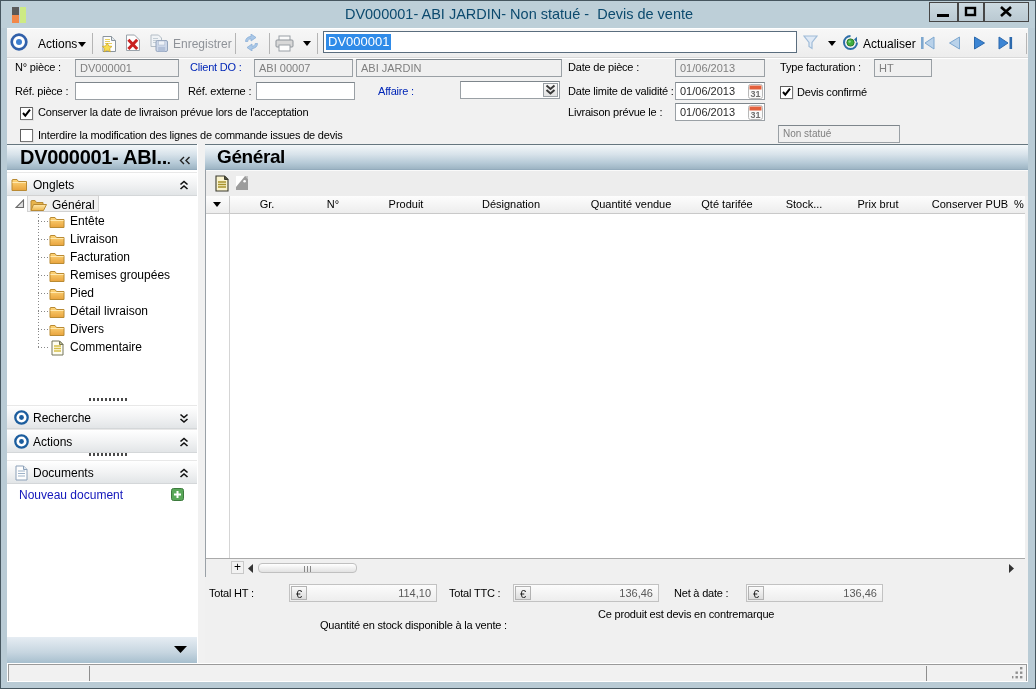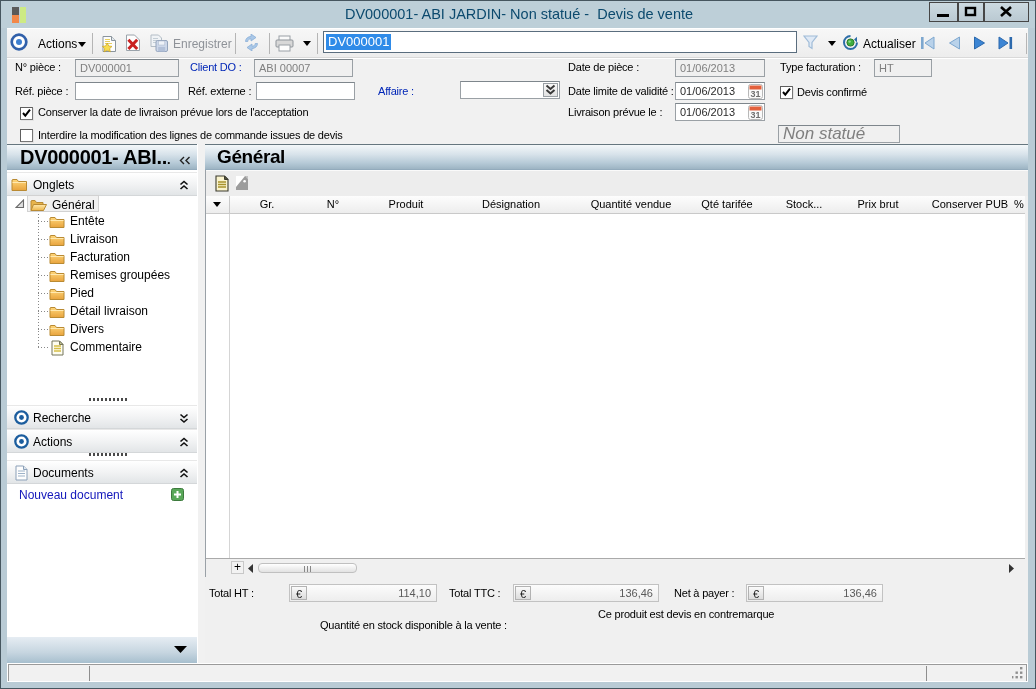--- a/index.html
+++ b/index.html
@@ -132,20 +132,21 @@
         <path d="M1 1 L10 7 L1 13 Z" fill="#3c85d4" stroke="#2c69ac"></path>
         <rect x="11.5" y="1" width="2.6" height="12" fill="#2c69ac"></rect>
       </svg>
   <div class="tsep" style="left:1019px;"></div>
 </div>
 <div id="form">
   <div class="lbl" style="left:8px;top:2px;">N° pièce :</div>
   <div class="ro" style="left:68px;top:0px;width:104px;">DV000001</div>
   <div class="lbl blbl" style="left:183px;top:2px;">Client DO :</div>
   <div class="ro" style="left:247px;top:0px;width:99px;">ABI 00007</div>
+  <div class="ro" style="left:349px;top:0px;width:206px;">ABI JARDIN</div>
   <div class="lbl" style="left:561px;top:2px;">Date de pièce :</div>
   <div class="ro" style="left:668px;top:0px;width:90px;">01/06/2013</div>
   <div class="lbl" style="left:773px;top:2px;">Type facturation :</div>
   <div class="ro" style="left:867px;top:0px;width:58px;">HT</div>
 
   <div class="lbl" style="left:8px;top:26px;">Réf. pièce :</div>
   <div class="wi" style="left:68px;top:23px;width:104px;"></div>
   <div class="lbl" style="left:181px;top:26px;">Réf. externe :</div>
   <div class="wi" style="left:249px;top:23px;width:99px;"></div>
   <div class="lbl blbl" style="left:371px;top:26px;">Affaire :</div>
@@ -182,21 +183,21 @@
     <svg class="abs" style="right:1px;top:1px;" width="15" height="15" viewBox="0 0 15 15">
           <rect x="0.5" y="0.5" width="14" height="14" rx="2" fill="#fafafa" stroke="#b8b8b8"></rect>
           <rect x="1.5" y="1.5" width="12" height="4" fill="#e2603c"></rect>
           <text x="7.5" y="12.5" font-size="9" font-weight="bold" fill="#6e6e6e" text-anchor="middle" font-family="Liberation Sans">31</text>
         </svg>
   </div>
   <div class="lbl" style="left:773px;top:47px;margin-top:42px;">Statut d'acceptation client :</div>
 
   <div class="cb" style="left:13px;top:70px;"></div>
   <div class="lbl" style="left:31px;top:70px;">Interdire la modification des lignes de commande issues de devis</div>
-  <div class="ro" style="left:771px;top:66px;width:122px;font-size:17px;font-style:italic;">Non statué</div>
+  <div class="ro" style="left:771px;top:66px;width:122px;font-size:10px;">Non statué</div>
 </div>
 <div id="sidebar">
   <div class="hdrbar" style="left:0;top:0;width:190px;height:26px;box-sizing:border-box;">
     <div class="abs" style="left:13px;top:1px;font-size:20px;font-weight:bold;letter-spacing:-0.3px;">DV000001- ABI..<span style="font-size:13px;">.</span></div>
     <svg class="abs" style="left:172px;top:11px;" width="12" height="9">
           <path d="M5 1 L1.5 4.5 L5 8 M10.5 1 L7 4.5 L10.5 8" fill="none" stroke="#222" stroke-width="1.4"></path>
         </svg>
   </div>
   <div class="phdr" style="top:28px;">
     <svg class="abs" style="left:4px;top:4px;" width="17" height="15" viewBox="0 0 17 15">
@@ -428,21 +429,21 @@
     <div class="lbl" style="left:4px;top:443px;">Total HT :</div>
     <div class="tfield" style="left:84px;width:148px;">
           <span class="eur">€</span>
           <span class="tval">114,10</span>
         </div>
     <div class="lbl" style="left:244px;top:443px;">Total TTC :</div>
     <div class="tfield" style="left:308px;width:146px;">
           <span class="eur">€</span>
           <span class="tval">136,46</span>
         </div>
-    <div class="lbl" style="left:469px;top:443px;">Net à payer :</div>
+    <div class="lbl" style="left:469px;top:443px;">Net à date :</div>
     <div class="tfield" style="left:541px;width:137px;">
           <span class="eur">€</span>
           <span class="tval">136,46</span>
         </div>
     <div class="lbl" style="left:115px;top:475px;">Quantité en stock disponible à la vente :</div>
     <div class="lbl" style="left:393px;top:464px;">Ce produit est devis en contremarque</div>
   </div>
 </div>
 <div id="statusbar">
   <div class="abs" style="left:80px;top:1px;width:1px;height:15px;background:#8e8e8e;"></div>

